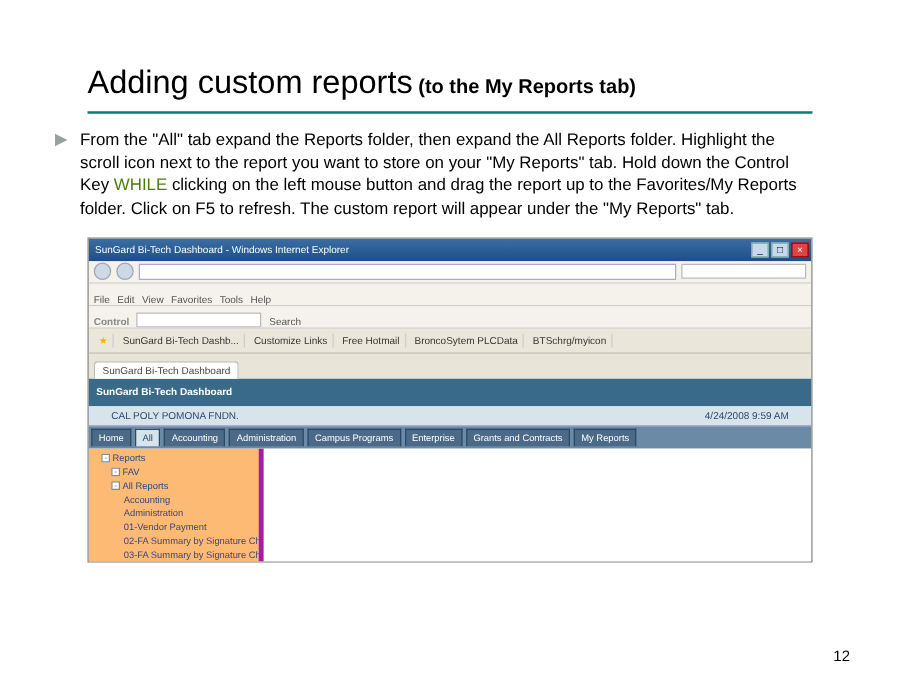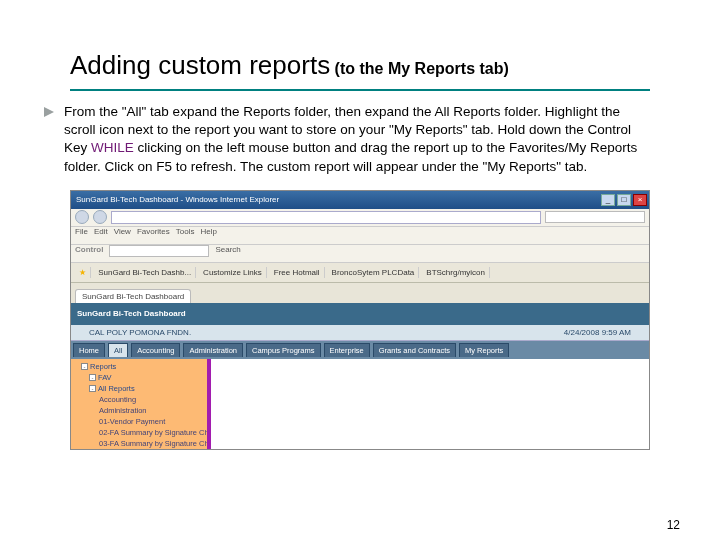--- a/index.html
+++ b/index.html
@@ -4,28 +4,28 @@
 <style>
   * { margin: 0; padding: 0; box-sizing: border-box; }
   body { width: 720px; height: 540px; background: #fff; font-family: Verdana, Arial, sans-serif; position: relative; }
   .slide { padding: 50px 70px 20px 70px; }
   .title { font-size: 26px; font-weight: normal; color: #000; }
   .subtitle { font-size: 16px; font-weight: bold; color: #000; }
   .rule { border: none; border-top: 2px solid #008080; margin: 8px 0 12px 0; }
   .bullet-row { display: flex; align-items: flex-start; gap: 8px; margin-left: -28px; }
   .bullet-icon { flex: 0 0 auto; margin-top: 2px; }
   .body-text { font-size: 13.5px; line-height: 1.35; color: #000; }
-  .red { color: #701a75; }
+  .red { color: #4d7c0f; }
   .screenshot { margin: 14px 0 0 0; border: 1px solid #888; width: 580px; height: 260px; background: #efefef; position: relative; overflow: hidden; font-size: 8px; }
   .ie-titlebar { height: 18px; background: linear-gradient(#3a6ea5,#1f4e87); display: flex; align-items: center; justify-content: space-between; padding: 0 2px; text-align: center; }
   .ie-title { color: #fff; font-size: 8px; padding-left: 3px; }
   .ie-btns { display: flex; gap: 2px; }
   .ie-btn { width: 14px; height: 12px; background: #d44; border: 1px solid #800; display:flex;align-items:center;justify-content:center;color:#fff;font-size:8px; }
   .ie-btn.min, .ie-btn.max { background: #c8d8ef; border:1px solid #7a9; color:#000; }
-  .ie-toolbar { height: 18px; background: #f4f2ea; border-bottom: 1px solid #ccc; display:flex; align-items:flex-start; gap:6px; padding:0 4px; color:#555; }
+  .ie-toolbar { height: 18px; background: #f4f2ea; border-bottom: 1px solid #ccc; display:flex; align-items:flex-end; gap:6px; padding:0 4px; color:#555; }
   .ie-toolbar2 { height: 18px; background: #f4f2ea; border-bottom: 1px solid #ccc; display:flex; align-items:center; gap:4px; padding:0 4px; }
   .nav-circ { width:14px;height:14px;border-radius:50%;background:#cfd8e6;border:1px solid #9ab; }
   .addr { flex:1; height:13px; background:#fff; border:1px solid #aac; }
   .goog { color:#888; font-weight:bold; }
   .searchbox { width:100px;height:12px;background:#fff;border:1px solid #bbb; }
   .ie-toolbar3 { height: 20px; background: #eae7da; border-bottom: 1px solid #bba; display:flex; align-items:center; gap:3px; padding:0 4px; }
   .favbtn { padding:1px 4px; color:#333; border-right:1px solid #ccc; display:flex;align-items:center;gap:2px; }
   .star { color:#f5b301; }
   .tabstrip { height: 20px; background: #e8e5d8; display:flex; align-items:flex-end; }
   .ie-tab { background:#fff; border:1px solid #bbb; border-bottom:none; padding:2px 6px; font-size:8px; color:#444; border-radius:3px 3px 0 0; margin-left:4px; }

